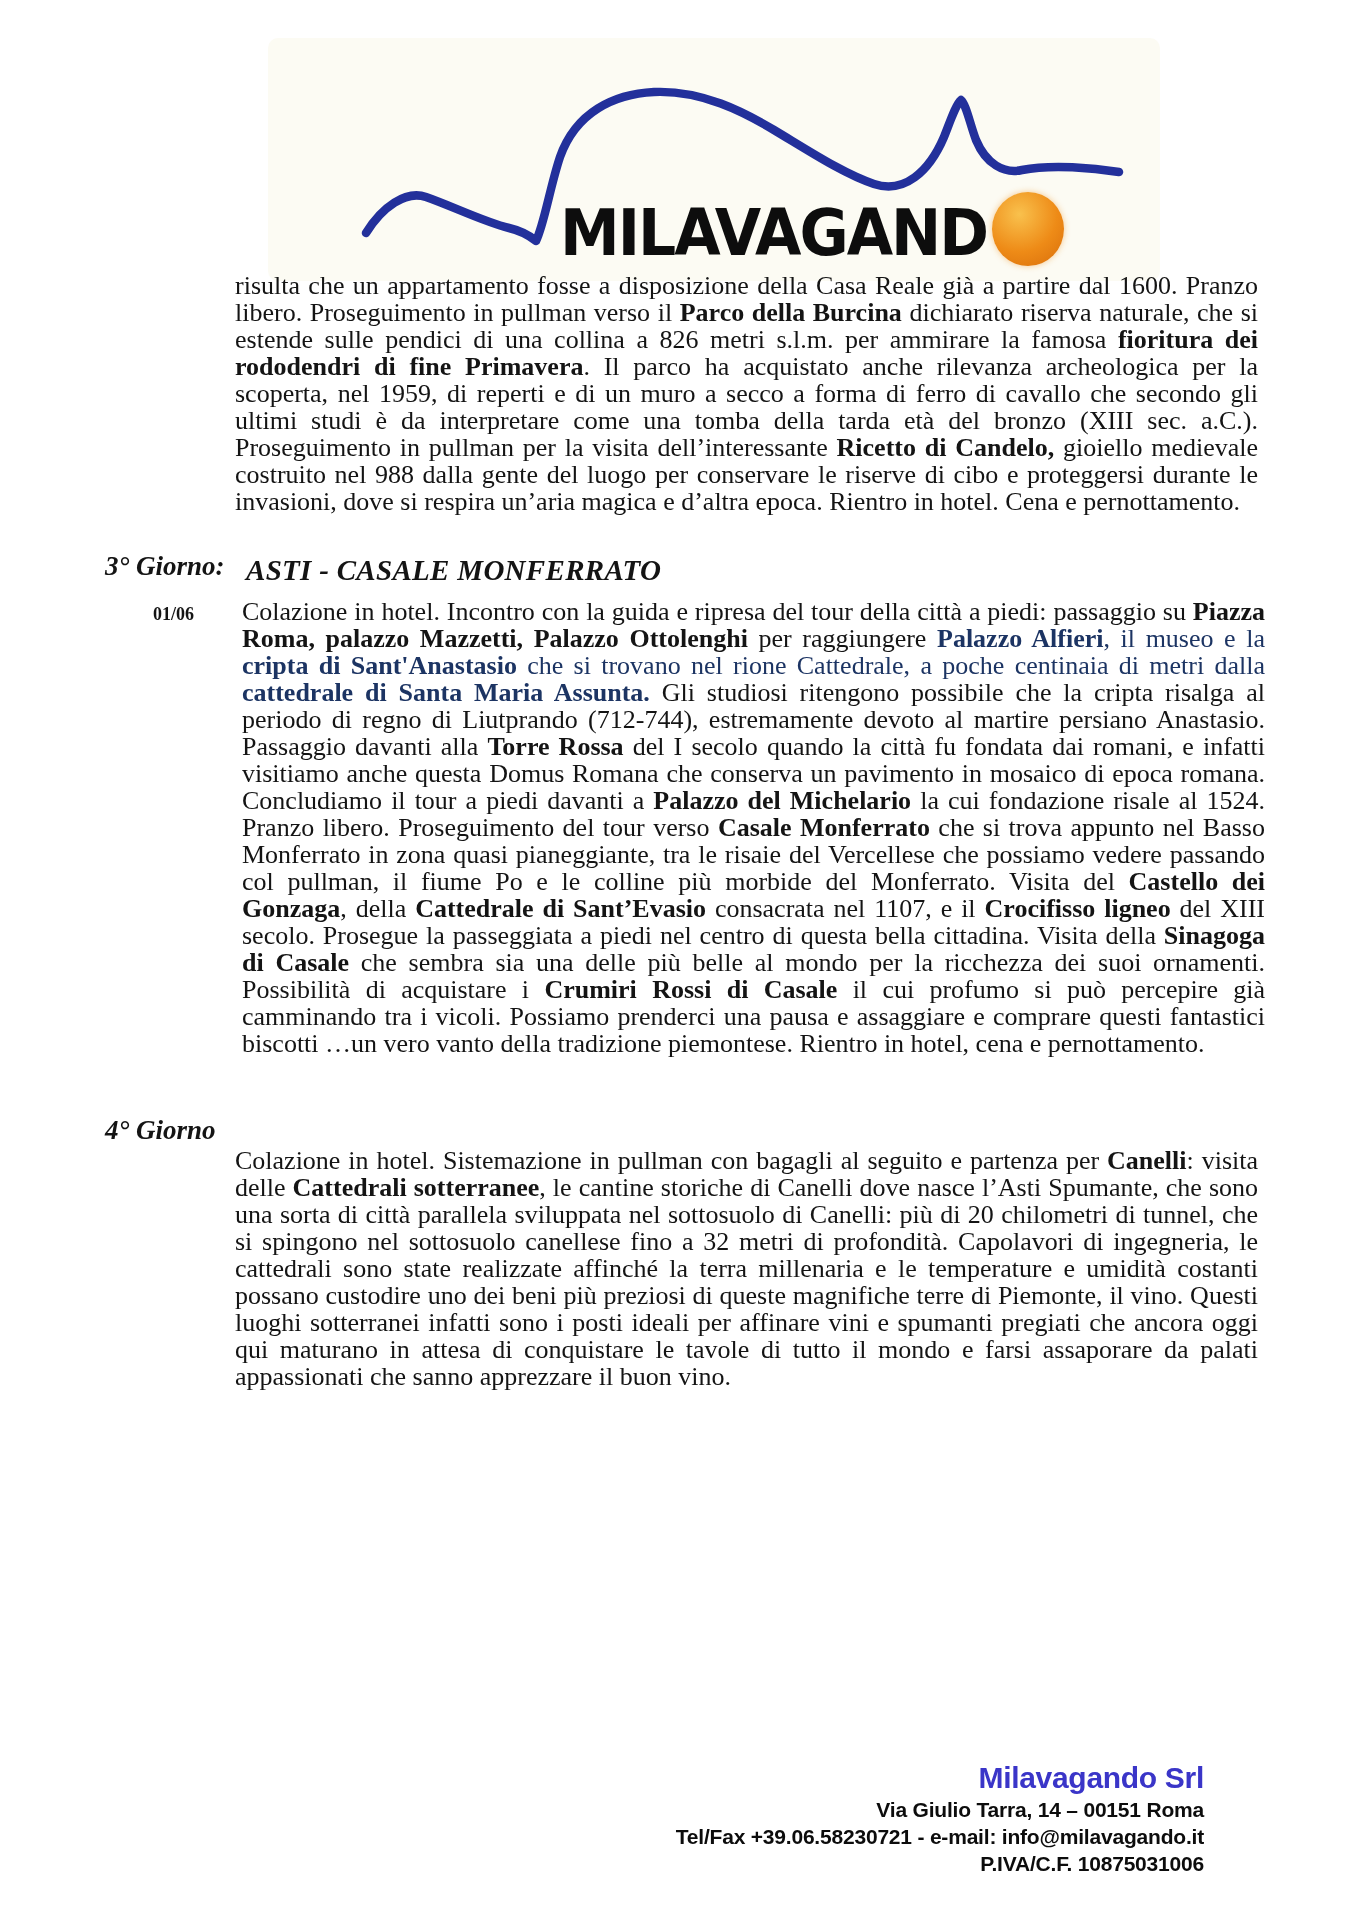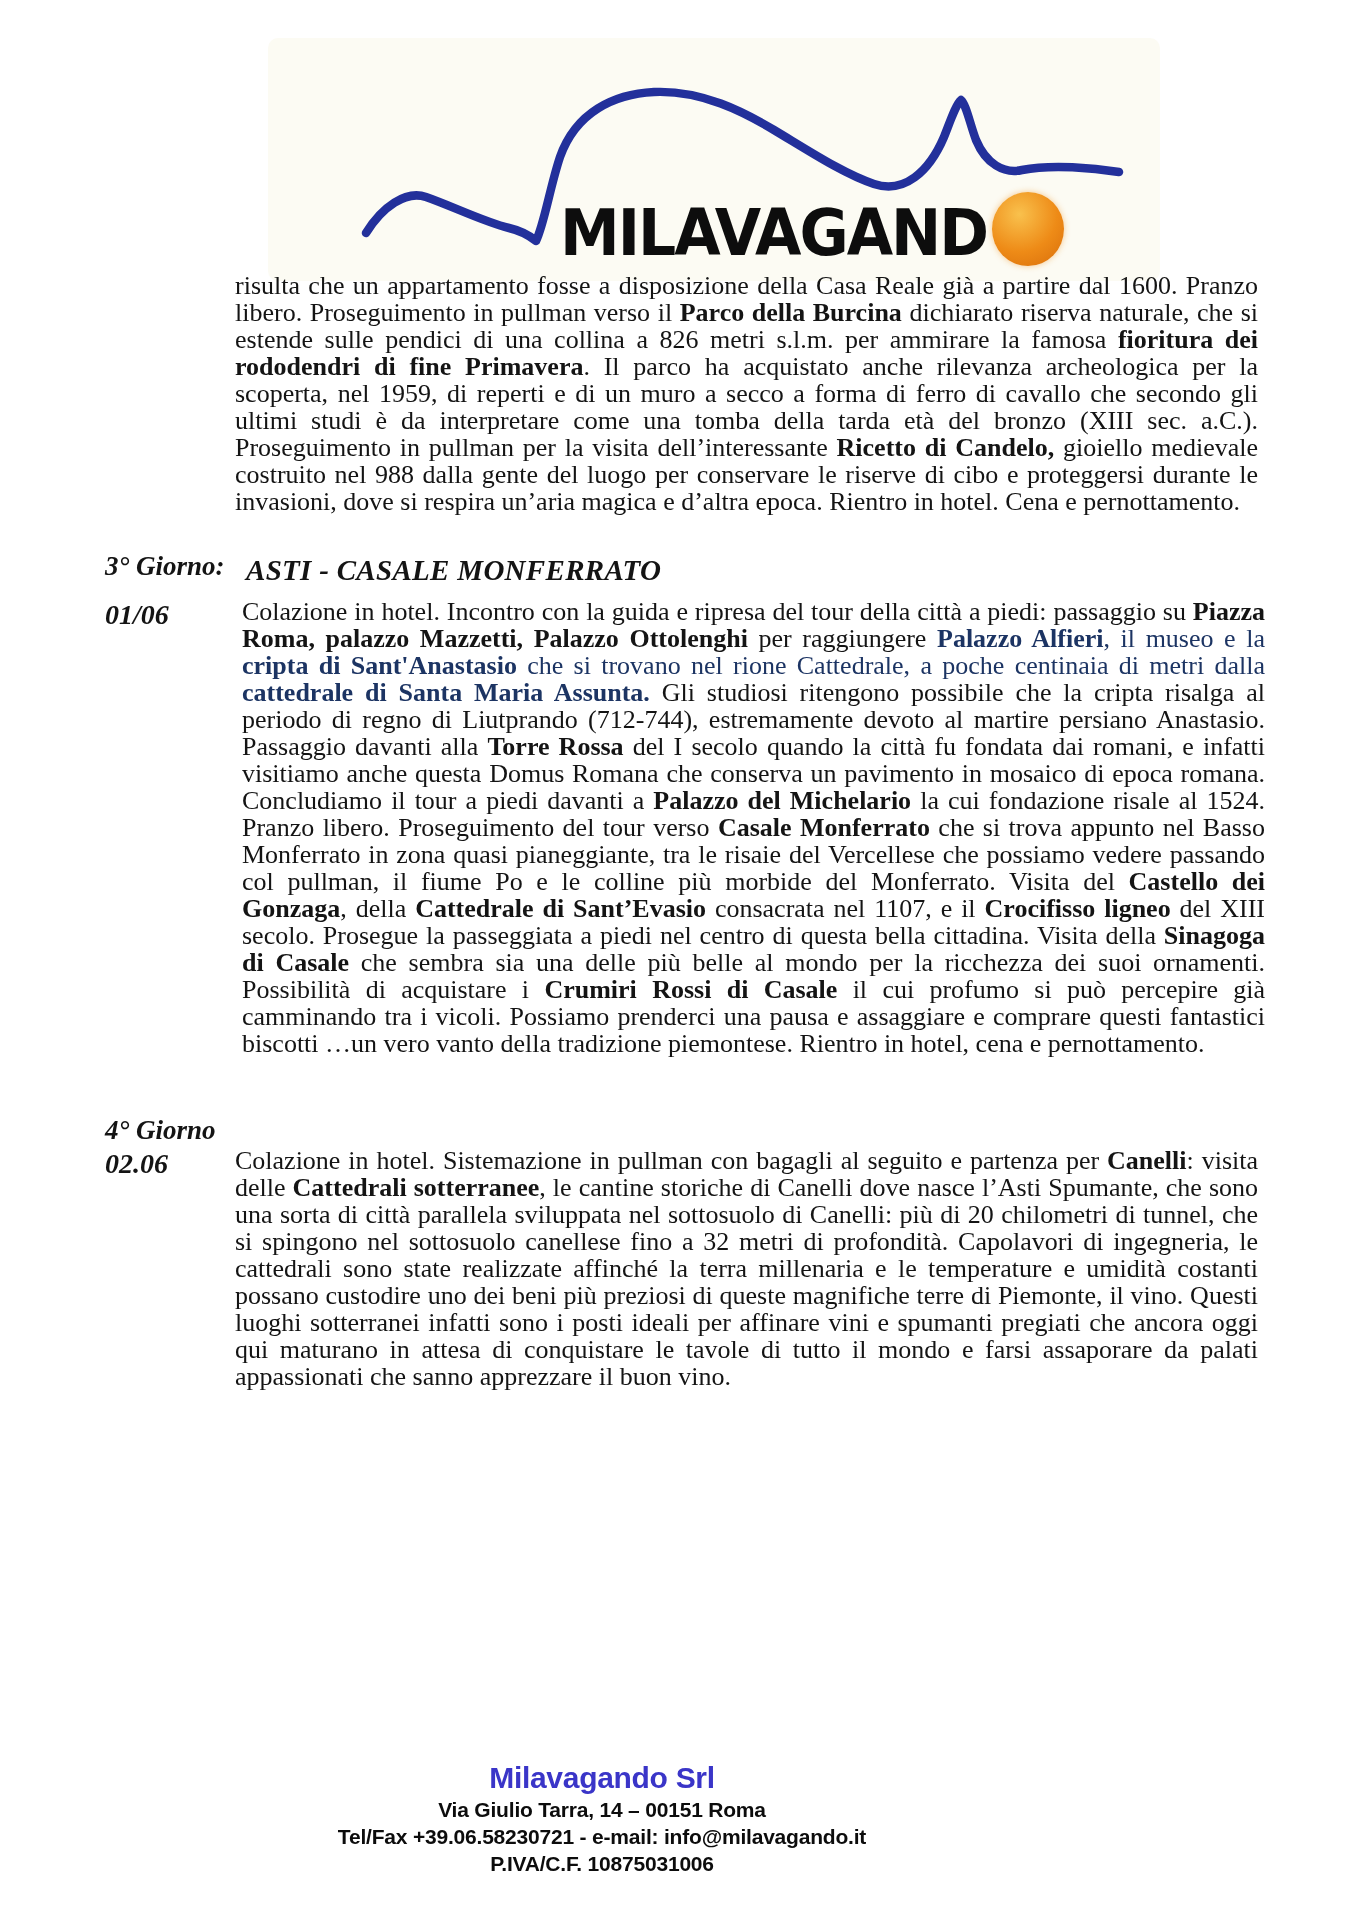--- a/index.html
+++ b/index.html
@@ -44,26 +44,26 @@
   .day{margin-left:105px;display:grid;grid-template-columns:130px 1023px;}
   .day-3{margin-top:34px;gap:7px;}
   .day-4{margin-top:56px;}
   .day .lbl{
     grid-column:1;grid-row:1;font-weight:bold;font-style:italic;font-size:27px;line-height:34px;
   }
   .day .heading{
     grid-column:2;grid-row:1;margin:4px;font-weight:bold;font-style:italic;font-size:29px;line-height:34px;letter-spacing:.3px;
   }
   .day .date{
-    grid-column:1;grid-row:2;font-weight:bold;font-style:italic;font-size:28px;line-height:33px;
+    grid-column:1;grid-row:2;font-weight:bold;font-size:18px;line-height:33px;margin-left:48px;
   }
   .day .body-par{grid-column:2;grid-row:2;}
   
   footer{
-    position:absolute;left:0;top:1760px;width:1204px;text-align:center;
+    position:absolute;left:0;top:1760px;width:1204px;text-align:right;
     font-family:"Liberation Sans", sans-serif;font-weight:bold;color:#0c0c0c;
   }
   .f-company{font-size:30px;line-height:36px;color:var(--footer-blue);letter-spacing:-.3px;}
   .f-line{font-size:21px;line-height:27px;letter-spacing:-.2px;}
 </style>
 </head>
 <body>
 
 <div class="page">
 
@@ -98,21 +98,20 @@
 
     <section class="day day-3">
       <div class="lbl">3° Giorno:</div>
       <h2 class="heading">ASTI - CASALE MONFERRATO</h2>
       <div class="date">01/06</div>
       <p class="body-par"><span>Colazione in hotel. Incontro con la guida e ripresa del tour della città a piedi: passaggio su </span><span class="b">Piazza Roma, palazzo Mazzetti, Palazzo Ottolenghi</span><span> per raggiungere </span><span class="b navy">Palazzo Alfieri</span><span class="navy">, il museo e la </span><span class="b navy">cripta di Sant'Anastasio</span><span class="navy"> che si trovano nel rione Cattedrale, a poche centinaia di metri dalla </span><span class="b navy">cattedrale di Santa Maria Assunta.</span><span> Gli studiosi ritengono possibile che la cripta risalga al periodo di regno di Liutprando (712-744), estremamente devoto al martire persiano Anastasio. Passaggio davanti alla </span><span class="b">Torre Rossa</span><span> del I secolo quando la città fu fondata dai romani, e infatti visitiamo anche questa Domus Romana che conserva un pavimento in mosaico di epoca romana. Concludiamo il tour a piedi davanti a </span><span class="b">Palazzo del Michelario</span><span> la cui fondazione risale al 1524. Pranzo libero. Proseguimento del tour verso </span><span class="b">Casale Monferrato</span><span> che si trova appunto nel Basso Monferrato in zona quasi pianeggiante, tra le risaie del Vercellese che possiamo vedere passando col pullman, il fiume Po e le colline più morbide del Monferrato. Visita del </span><span class="b">Castello dei Gonzaga</span><span>, della </span><span class="b">Cattedrale di Sant’Evasio</span><span> consacrata nel 1107, e il </span><span class="b">Crocifisso ligneo</span><span> del XIII secolo. Prosegue la passeggiata a piedi nel centro di questa bella cittadina. Visita della </span><span class="b">Sinagoga di Casale</span><span> che sembra sia una delle più belle al mondo per la ricchezza dei suoi ornamenti. Possibilità di acquistare i </span><span class="b">Crumiri Rossi di Casale</span><span> il cui profumo si può percepire già camminando tra i vicoli. Possiamo prenderci una pausa e assaggiare e comprare questi fantastici biscotti …un vero vanto della tradizione piemontese. Rientro in hotel, cena e pernottamento.</span></p>
     </section>
 
     <section class="day day-4">
       <div class="lbl">4° Giorno</div>
-      <div class="date">02.06</div>
       <p class="body-par"><span>Colazione in hotel. Sistemazione in pullman con bagagli al seguito e partenza per </span><span class="b">Canelli</span><span>: visita delle </span><span class="b">Cattedrali sotterranee</span><span>, le cantine storiche di Canelli dove nasce l’Asti Spumante, che sono una sorta di città parallela sviluppata nel sottosuolo di Canelli: più di 20 chilometri di tunnel, che si spingono nel sottosuolo canellese fino a 32 metri di profondità. Capolavori di ingegneria, le cattedrali sono state realizzate affinché la terra millenaria e le temperature e umidità costanti possano custodire uno dei beni più preziosi di queste magnifiche terre di Piemonte, il vino. Questi luoghi sotterranei infatti sono i posti ideali per affinare vini e spumanti pregiati che ancora oggi qui maturano in attesa di conquistare le tavole di tutto il mondo e farsi assaporare da palati appassionati che sanno apprezzare il buon vino.</span></p>
     </section>
 
   </main>
 
   <footer>
     <div class="f-company">Milavagando Srl</div>
     <div class="f-line">Via Giulio Tarra, 14 – 00151 Roma</div>
     <div class="f-line">Tel/Fax +39.06.58230721  - e-mail: info@milavagando.it</div>
     <div class="f-line">P.IVA/C.F. 10875031006</div>

